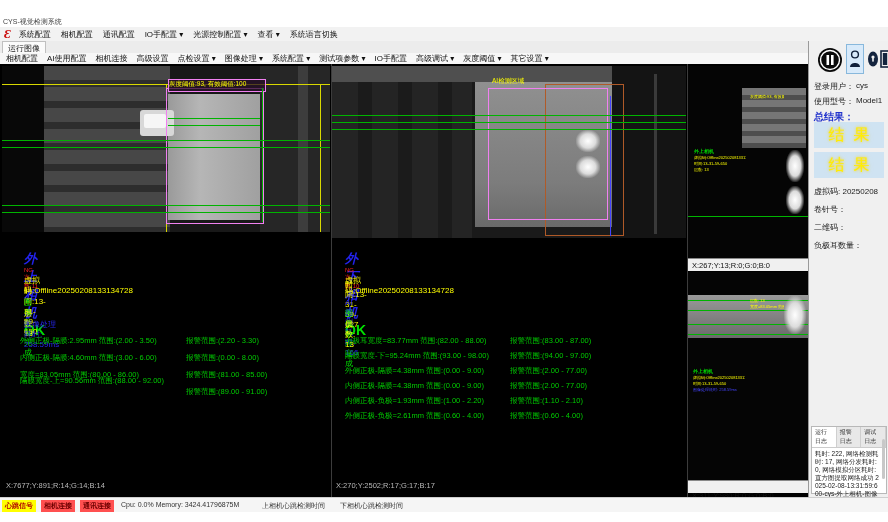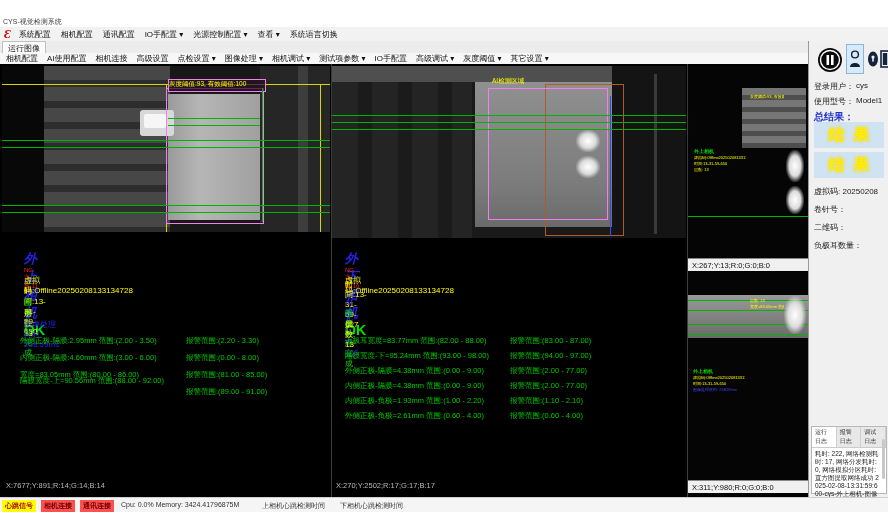--- a/index.html
+++ b/index.html
@@ -43,21 +43,21 @@
   .coords-light{font-size:7.5px;color:#111;}
   .mini-title{font-size:5px;color:#00dd00;font-weight:bold;}
   .mini-line{font-size:4px;line-height:5px;color:#ffff00;overflow:hidden;white-space:nowrap;width:52px;}
   .mini-blue{color:#4444ff;}
   .white-strip{background:#f0f0f0;border-top:1px solid #888;}
   
   .sidepanel{background:#f0f0f0;border-left:1px solid #9a9a9a;}
   .sp-label{font-size:8px;color:#222;}
   .sp-total{font-size:10px;font-weight:bold;color:#2233cc;}
   .result-box{background:#cfe3f2;display:flex;align-items:center;justify-content:center;}
-  .result-text{color:#ffee00;font-weight:bold;font-size:16px;letter-spacing:9px;padding-left:9px;
+  .result-text{color:#ffee00;font-weight:normal;font-size:16px;letter-spacing:9px;padding-left:9px;
                text-shadow:0 0 3px #ffd000,0 0 6px #ffe46044;}
   .icon-btn{display:flex;align-items:center;justify-content:center;background:#f0f0f0;border:1px solid transparent;}
   .icon-btn.selected{background:#d8eafa;border:1px solid #88b8dc;}
   .log-box{background:#ffffff;border:1px solid #b8b8b8;}
   .log-tabs{display:flex;border-bottom:1px solid #cccccc;background:#e8e8e8;}
   .log-tab{font-size:6px;color:#333;padding:1px 3px;border-right:1px solid #cfcfcf;}
   .log-tab.active{background:#ffffff;}
   .log-text{font-size:6.5px;line-height:8px;color:#222;padding:2px 5px 2px 3px;word-break:break-all;}
   .log-scroll{background:#c8c8c8;width:3px;border-radius:2px;}
   
@@ -86,21 +86,21 @@
 <div class="abs tabstrip" style="left:0;top:41px;width:808px;height:12px;"></div>
 <div class="abs tab" style="left:2px;top:41px;width:42px;height:12px;text-align:right;">运行图像</div>
 
 <div class="abs toolbar" style="left:0;top:53px;width:808px;height:11px;">
   <span class="tool-item">相机配置</span>
   <span class="tool-item">AI使用配置</span>
   <span class="tool-item">相机连接</span>
   <span class="tool-item">高级设置</span>
   <span class="tool-item">点检设置 ▾</span>
   <span class="tool-item">图像处理 ▾</span>
-  <span class="tool-item">相机调试 ▾</span>
+  <span class="tool-item">系统配置 ▾</span>
   <span class="tool-item">测试项参数 ▾</span>
   <span class="tool-item">IO手配置</span>
   <span class="tool-item">高级调试 ▾</span>
   <span class="tool-item">灰度阈值 ▾</span>
   <span class="tool-item">其它设置 ▾</span>
 </div>
 
 <div class="abs main-bg" style="left:0;top:64px;width:808px;height:433px;"></div>
 <div class="abs vsep" style="left:331px;top:64px;height:433px;"></div>
 <div class="abs vsep" style="left:687px;top:64px;height:433px;"></div>
@@ -209,21 +209,21 @@
   <div class="abs gline" style="left:0;top:62px;width:120px;"></div>
   <div class="abs blob" style="left:96px;top:24px;width:22px;height:38px;"></div>
   <div class="abs mini-line" style="left:62px;top:26px;width:34px;">层数: 13</div>
   <div class="abs mini-line" style="left:62px;top:32px;width:34px;">宽度=83.05mm 范围:(80.00 - 86.00)</div>
   <div class="abs mini-title" style="left:5px;top:96px;">外上相机</div>
   <div class="abs mini-line" style="left:5px;top:103px;">虚拟码:Offline20250208133134728</div>
   <div class="abs mini-line" style="left:5px;top:109px;">时间:13-31-59-650</div>
   <div class="abs mini-line mini-blue" style="left:5px;top:115px;">图像处理耗时: 258.59ms</div>
 </div>
 <div class="abs white-strip" style="left:688px;top:480px;width:120px;height:12px;">
-  <span class="abs coords-light" style="left:4px;top:2px;">X:311;Y:980;R:0;G:0;B:0</span>
+  <span class="abs coords-light" style="left:4px;top:10px;">X:311;Y:980;R:0;G:0;B:0</span>
 </div>
 
 <div class="abs sidepanel" style="left:808px;top:41px;width:80px;height:456px;"></div>
 
 <div class="abs icon-btn" style="left:815px;top:45px;width:27px;height:27px;">
   <svg width="26" height="26" viewBox="0 0 26 26">
     <circle cx="13" cy="13" r="12" fill="#0a0a0a"></circle>
     <circle cx="13" cy="13" r="9.5" fill="none" stroke="#ffffff" stroke-width="1.4"></circle>
     <rect x="9.5" y="8" width="2.6" height="10" fill="#ffffff"></rect>
     <rect x="14" y="8" width="2.6" height="10" fill="#ffffff"></rect>

